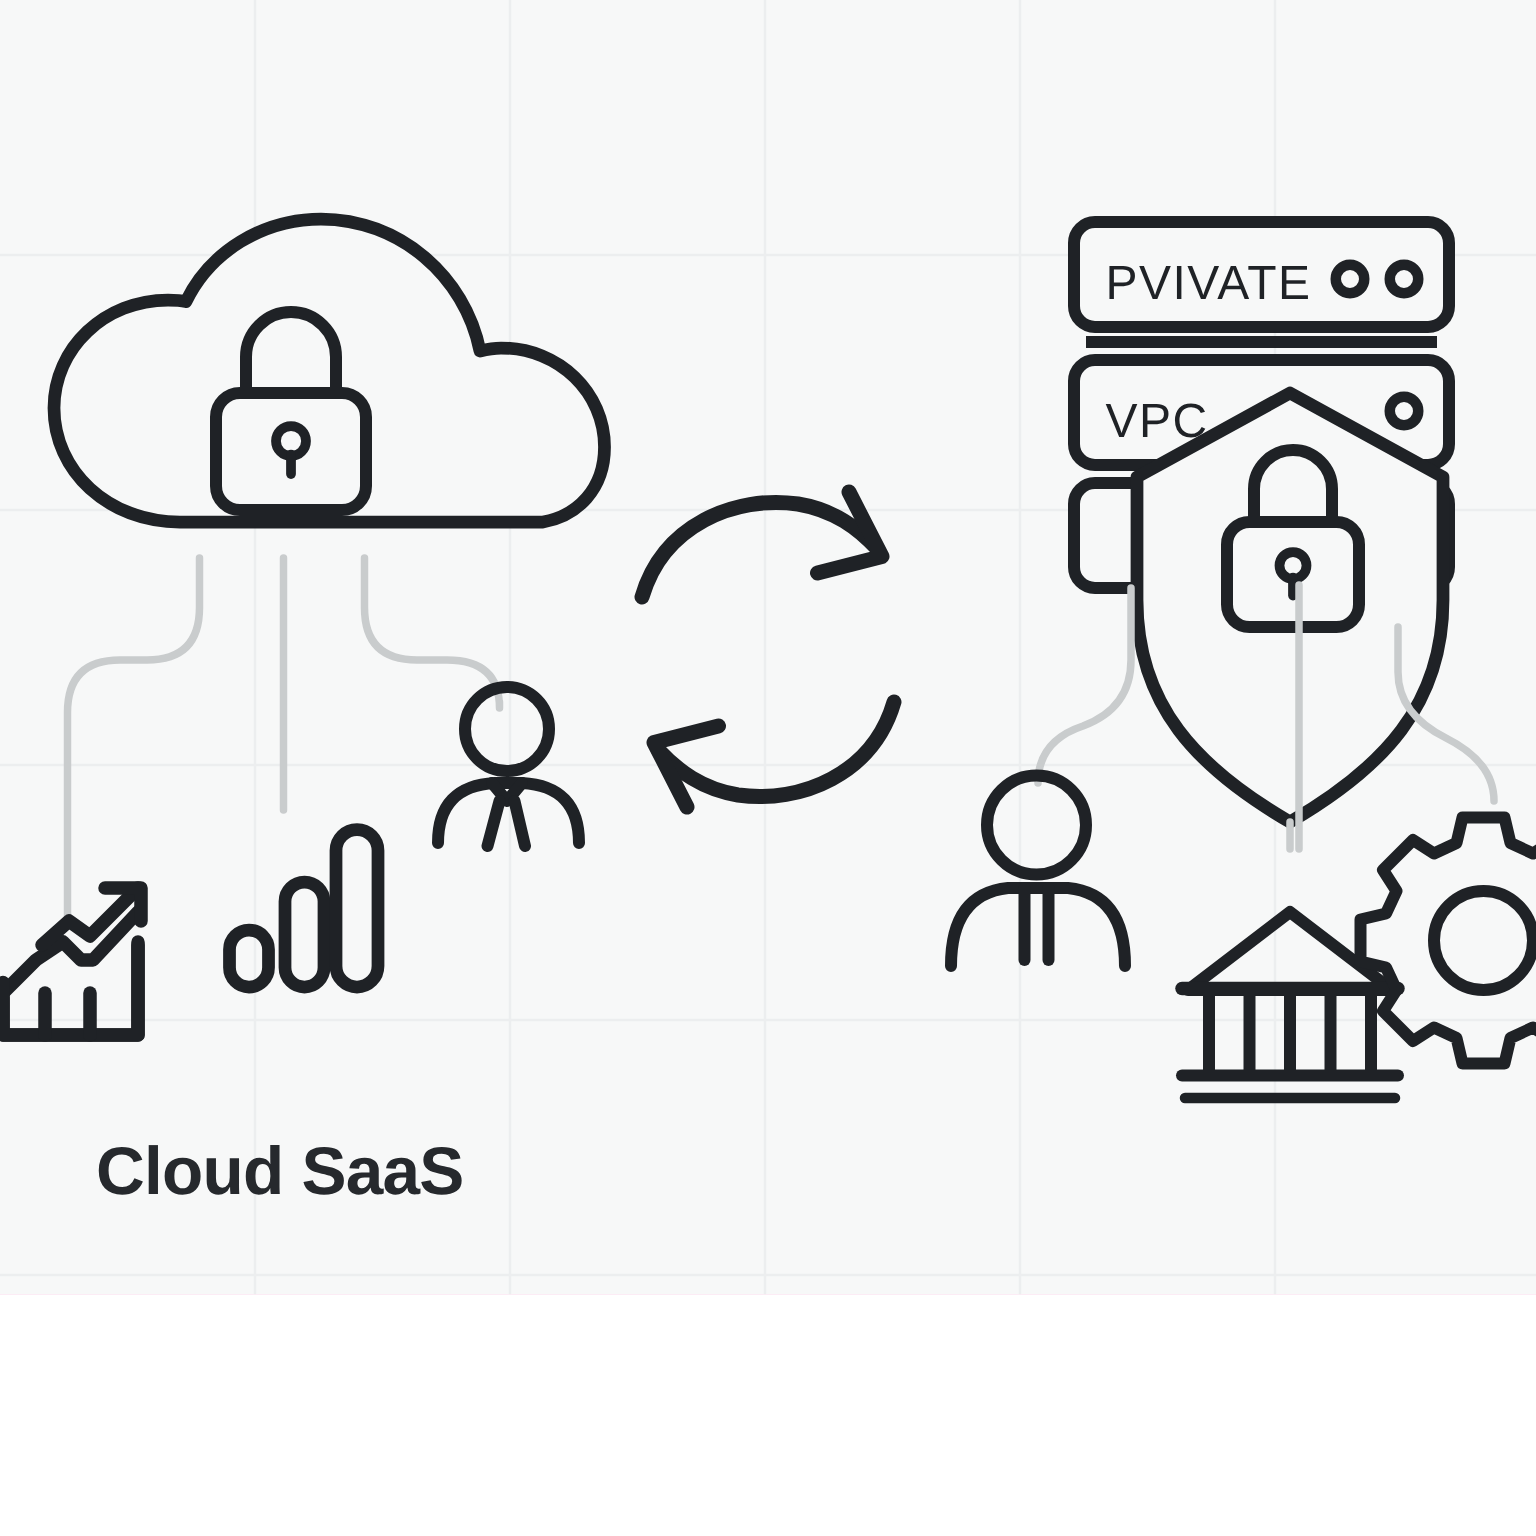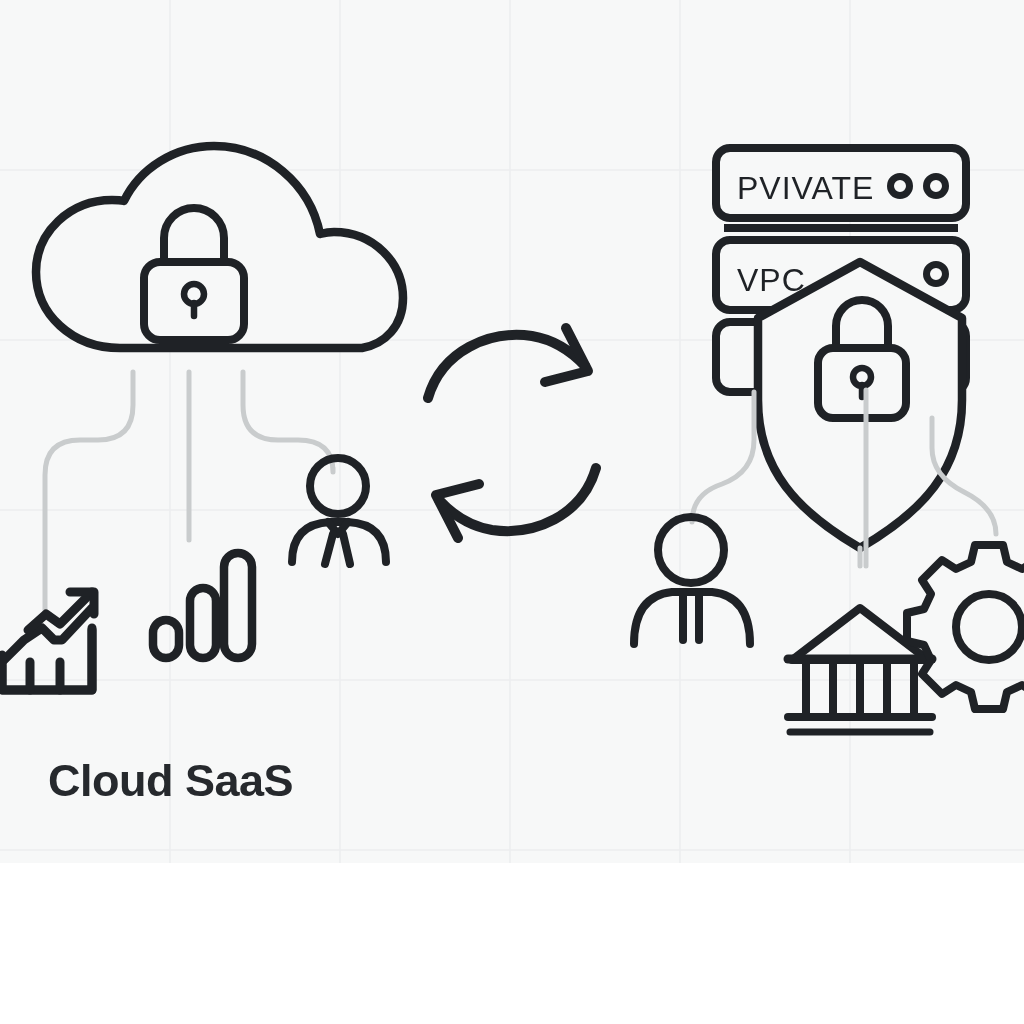--- a/index.html
+++ b/index.html
@@ -26,20 +26,21 @@
     inset: 0;
   }
   .label {
     position: absolute;
     font-family: "Liberation Sans", sans-serif;
     font-weight: bold;
     color: #26292d;
     letter-spacing: -0.5px;
     line-height: 1.12;
     white-space: pre-line;
+    margin-left: 16px;
   }
   #label-cloud-saas {
     left: 48px;
     top: 756px;
     font-size: 45px;
     text-align: left;
   }
   #label-regulated-deployment {
     right: 32px;
     top: 756px;

